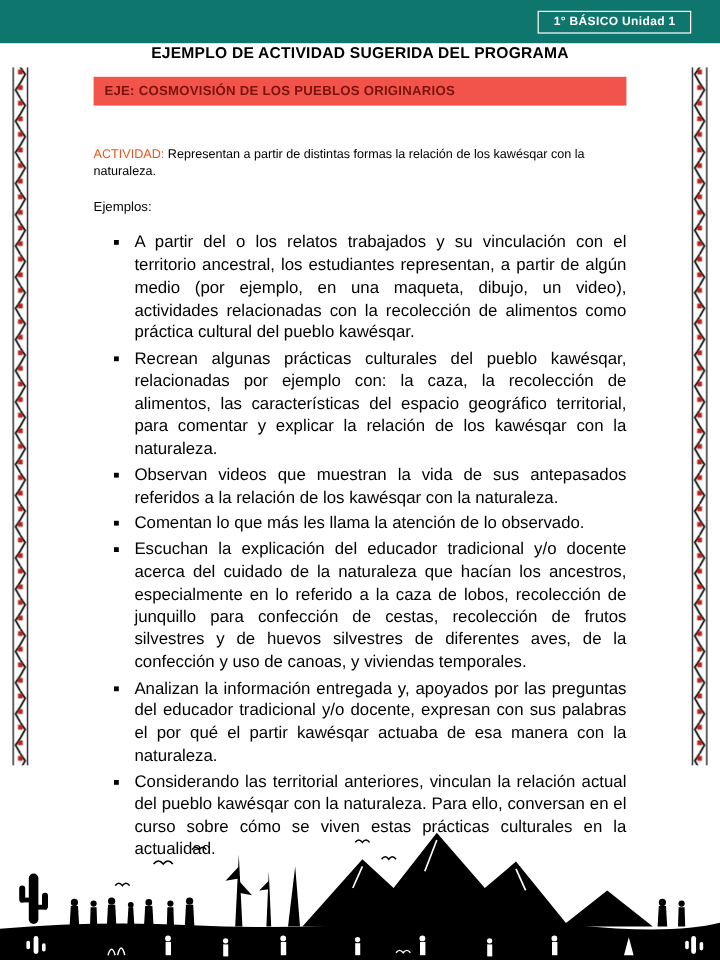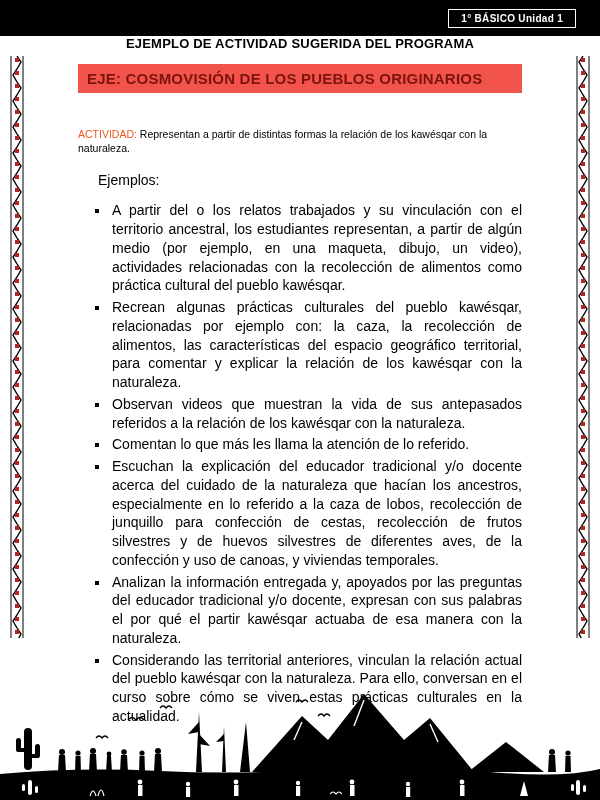--- a/index.html
+++ b/index.html
@@ -6,21 +6,21 @@
   html,body { width:600px; height:800px; }
   body {
     font-family:"Liberation Sans", sans-serif;
     background:#ffffff;
     position:relative;
     overflow:hidden;
     color:#000;
   }
   .topbar {
     position:absolute; top:0; left:0; width:600px; height:36px;
-    background:#000000;
+    background:#0f766e;
     display:flex; align-items:center; justify-content:flex-end;
     padding-right:24px;
   }
   .badge {
     border:1px solid #fff; color:#fff;
     font-size:10px; font-weight:bold;
     padding:3px 12px; letter-spacing:.3px;
     white-space:nowrap;
   }
   .strip {
@@ -34,30 +34,30 @@
     position:absolute; top:36px; left:78px; width:444px;
   }
   .title {
     text-align:center;
     font-size:13px; font-weight:bold; letter-spacing:.2px;
   }
   .eje-banner {
     margin-top:13px;
     background:#f2544c;
     color:#7c130c;
-    font-weight:bold; font-size:15px;
+    font-weight:bold; font-size:11px;
     padding:6px 9px;
     letter-spacing:.2px;
   }
   .actividad {
     margin-top:34px;
     font-size:10.5px; line-height:1.35;
   }
   .act-label { color:#e8581f; font-weight:normal; }
-  .ejemplos { margin-top:17px; font-size:14px;margin-left:20px; }
+  .ejemplos { margin-top:17px; font-size:11px; }
   ul.bullets {
     margin-top:13px;
     padding-left:32px;
     list-style-type:square;
     font-size:14px; line-height:1.34;
     text-align:justify;
   }
   ul.bullets li { margin-bottom:3px; padding-left:2px; }
 
   .footer-art {
@@ -115,21 +115,21 @@
     <span class="act-label">ACTIVIDAD:</span>
     <span>Representan a partir de distintas formas la relación de los kawésqar con la naturaleza.</span>
   </p>
 
   <p class="ejemplos">Ejemplos:</p>
 
   <ul class="bullets">
     <li>A partir del o los relatos trabajados y su vinculación con el territorio ancestral, los estudiantes representan, a partir de algún medio (por ejemplo, en una maqueta, dibujo, un video), actividades relacionadas con la recolección de alimentos como práctica cultural del pueblo kawésqar.</li>
     <li>Recrean algunas prácticas culturales del pueblo kawésqar, relacionadas por ejemplo con: la caza, la recolección de alimentos, las características del espacio geográfico territorial, para comentar y explicar la relación de los kawésqar con la naturaleza.</li>
     <li>Observan videos que muestran la vida de sus antepasados referidos a la relación de los kawésqar con la naturaleza.</li>
-    <li>Comentan lo que más les llama la atención de lo referido.</li>
+    <li>Comentan lo que más les llama la atención de lo observado.</li>
     <li>Escuchan la explicación del educador tradicional y/o docente acerca del cuidado de la naturaleza que hacían los ancestros, especialmente en lo referido a la caza de lobos, recolección de junquillo para confección de cestas, recolección de frutos silvestres y de huevos silvestres de diferentes aves, de la confección y uso de canoas, y viviendas temporales.</li>
     <li>Analizan la información entregada y, apoyados por las preguntas del educador tradicional y/o docente, expresan con sus palabras el por qué el partir kawésqar actuaba de esa manera con la naturaleza.</li>
     <li>Considerando las territorial anteriores, vinculan la relación actual del pueblo kawésqar con la naturaleza. Para ello, conversan en el curso sobre cómo se viven estas prácticas culturales en la actualidad.</li>
   </ul>
 </div>
 
 <div class="footer-art">
   <svg viewBox="0 0 600 118" preserveAspectRatio="none">
 
     <g stroke="#000" stroke-width="1.3" fill="none">

